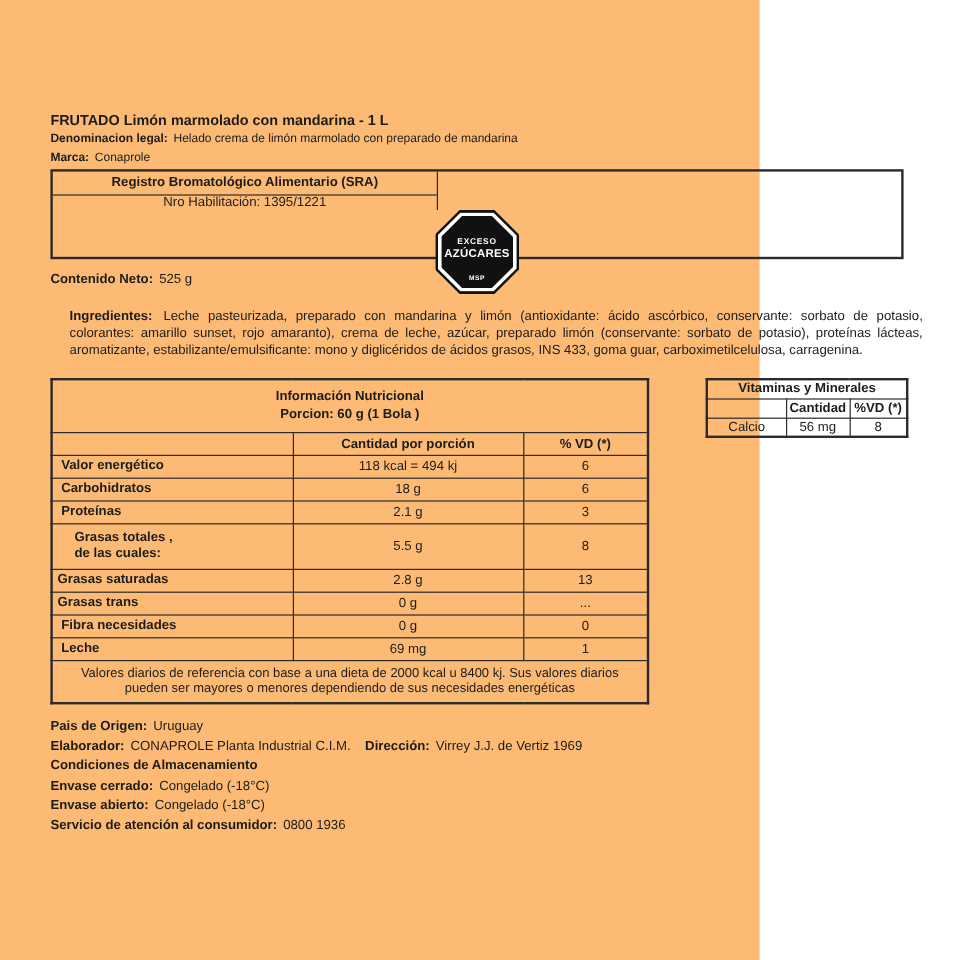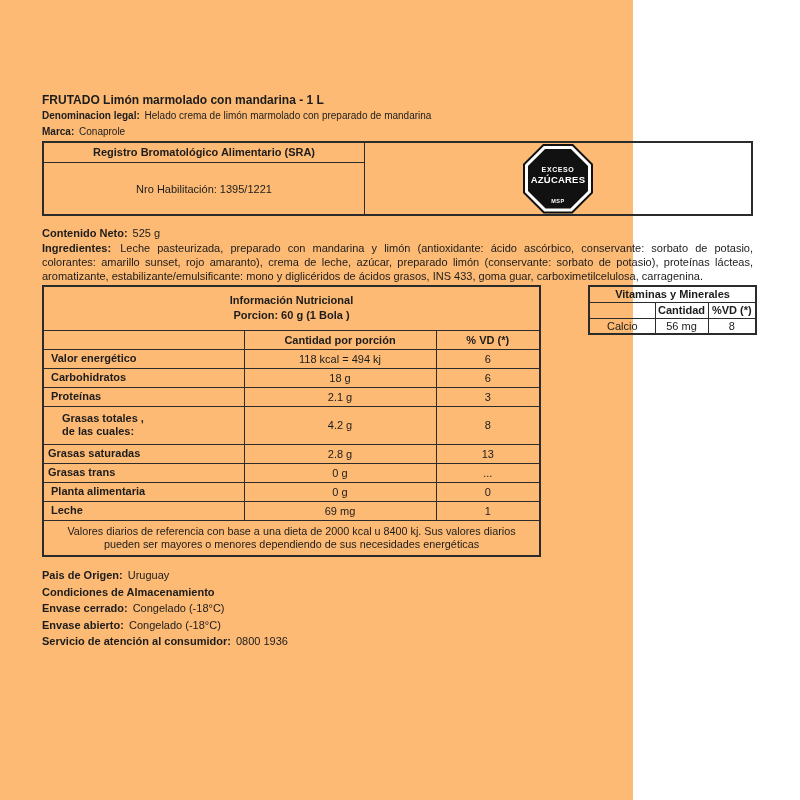--- a/index.html
+++ b/index.html
@@ -19,20 +19,21 @@
   .page-title { font-size: 12px; font-weight: bold; line-height: 16px; }
   .lbl { margin-right: 2px; }
 
   
   .registro-box {
     margin-top: 1px;
     width: 711px; height: 75px;
     border: 2px solid #2b2b2b;
     box-sizing: border-box;
     display: flex;
+    flex-direction: column;
   }
   .registro-left {
     width: 321px; border-right: 1.5px solid #2b2b2b; box-sizing: border-box;
     display: flex; flex-direction: column;
   }
   .registro-header {
     height: 19px; border-bottom: 1.5px solid #2b2b2b;
     font-size: 11px; font-weight: bold; text-align: center; line-height: 18px;
   }
   .registro-body {
@@ -50,21 +51,21 @@
     display: flex; flex-direction: column; align-items: center; justify-content: center;
     color: #fff; text-align: center;
   }
   .seal-l1 { font-size: 7px; font-weight: bold; letter-spacing: 0.6px; margin-top: -6px; }
   .seal-l2 { font-size: 9.5px; font-weight: bold; letter-spacing: 0.2px; margin-top: 1px; }
   .seal-l3 { position: absolute; bottom: 5px; left: 0; right: 0; font-size: 5.5px; font-weight: bold; letter-spacing: 0.5px; }
 
   .contenido-line { margin-top: 9px; font-size: 11px; line-height: 16px; }
 
   .ingredientes {
-    margin: 0; font-size: 11px; line-height: 14px; text-align: justify; width: 711px;
+    margin: 16px; font-size: 11px; line-height: 14px; text-align: justify; width: 711px;
   }
 
   
   .tables-row { margin-top: 2px; display: flex; align-items: flex-start; gap: 40px; }
   table { border-collapse: collapse; table-layout: fixed; }
   td { box-sizing: border-box; overflow: hidden; }
 
   .nutri { width: 497px; border: 2px solid #2b2b2b; font-size: 11px; }
   .nutri td { border: 1.5px solid #2b2b2b; }
   .nutri .thead { height: 44px; text-align: center; font-weight: bold; line-height: 15px; }
@@ -161,35 +162,35 @@
         <tr>
           <td class="rowlabel">Proteínas</td>
           <td class="amount">2.1 g</td>
           <td class="vd">3</td>
         </tr>
         <tr>
           <td class="rowlabel dbl">
             <div>Grasas totales ,</div>
             <div>de las cuales:</div>
           </td>
-          <td class="amount">4.2 g</td>
+          <td class="amount">5.5 g</td>
           <td class="vd">8</td>
         </tr>
         <tr>
           <td class="rowlabel indent">Grasas saturadas</td>
           <td class="amount">2.8 g</td>
           <td class="vd">13</td>
         </tr>
         <tr>
           <td class="rowlabel indent">Grasas trans</td>
           <td class="amount">0 g</td>
           <td class="vd">...</td>
         </tr>
         <tr>
-          <td class="rowlabel">Planta alimentaria</td>
+          <td class="rowlabel">Fibra necesidades</td>
           <td class="amount">0 g</td>
           <td class="vd">0</td>
         </tr>
         <tr>
           <td class="rowlabel">Leche</td>
           <td class="amount">69 mg</td>
           <td class="vd">1</td>
         </tr>
         <tr>
           <td class="footnote" colspan="3">Valores diarios de referencia con base a una dieta de 2000 kcal u 8400 kj. Sus valores diarios pueden ser mayores o menores dependiendo de sus necesidades energéticas</td>
@@ -220,20 +221,26 @@
       </tbody>
         </table>
 
     </div>
 
     <div class="bottom-block">
       <div class="bottom-line">
         <span class="b lbl">Pais de Origen:</span>
         <span>Uruguay</span>
       </div>
+      <div class="bottom-line">
+        <span class="b lbl">Elaborador:</span>
+        <span>CONAPROLE Planta Industrial C.I.M.</span>
+        <span class="b lbl gap-left">Dirección:</span>
+        <span>Virrey J.J. de Vertiz 1969</span>
+      </div>
       <div class="bottom-line b">Condiciones de Almacenamiento</div>
       <div class="bottom-line">
         <span class="b lbl">Envase cerrado:</span>
         <span>Congelado (-18°C)</span>
       </div>
       <div class="bottom-line">
         <span class="b lbl">Envase abierto:</span>
         <span>Congelado (-18°C)</span>
       </div>
       <div class="bottom-line">

